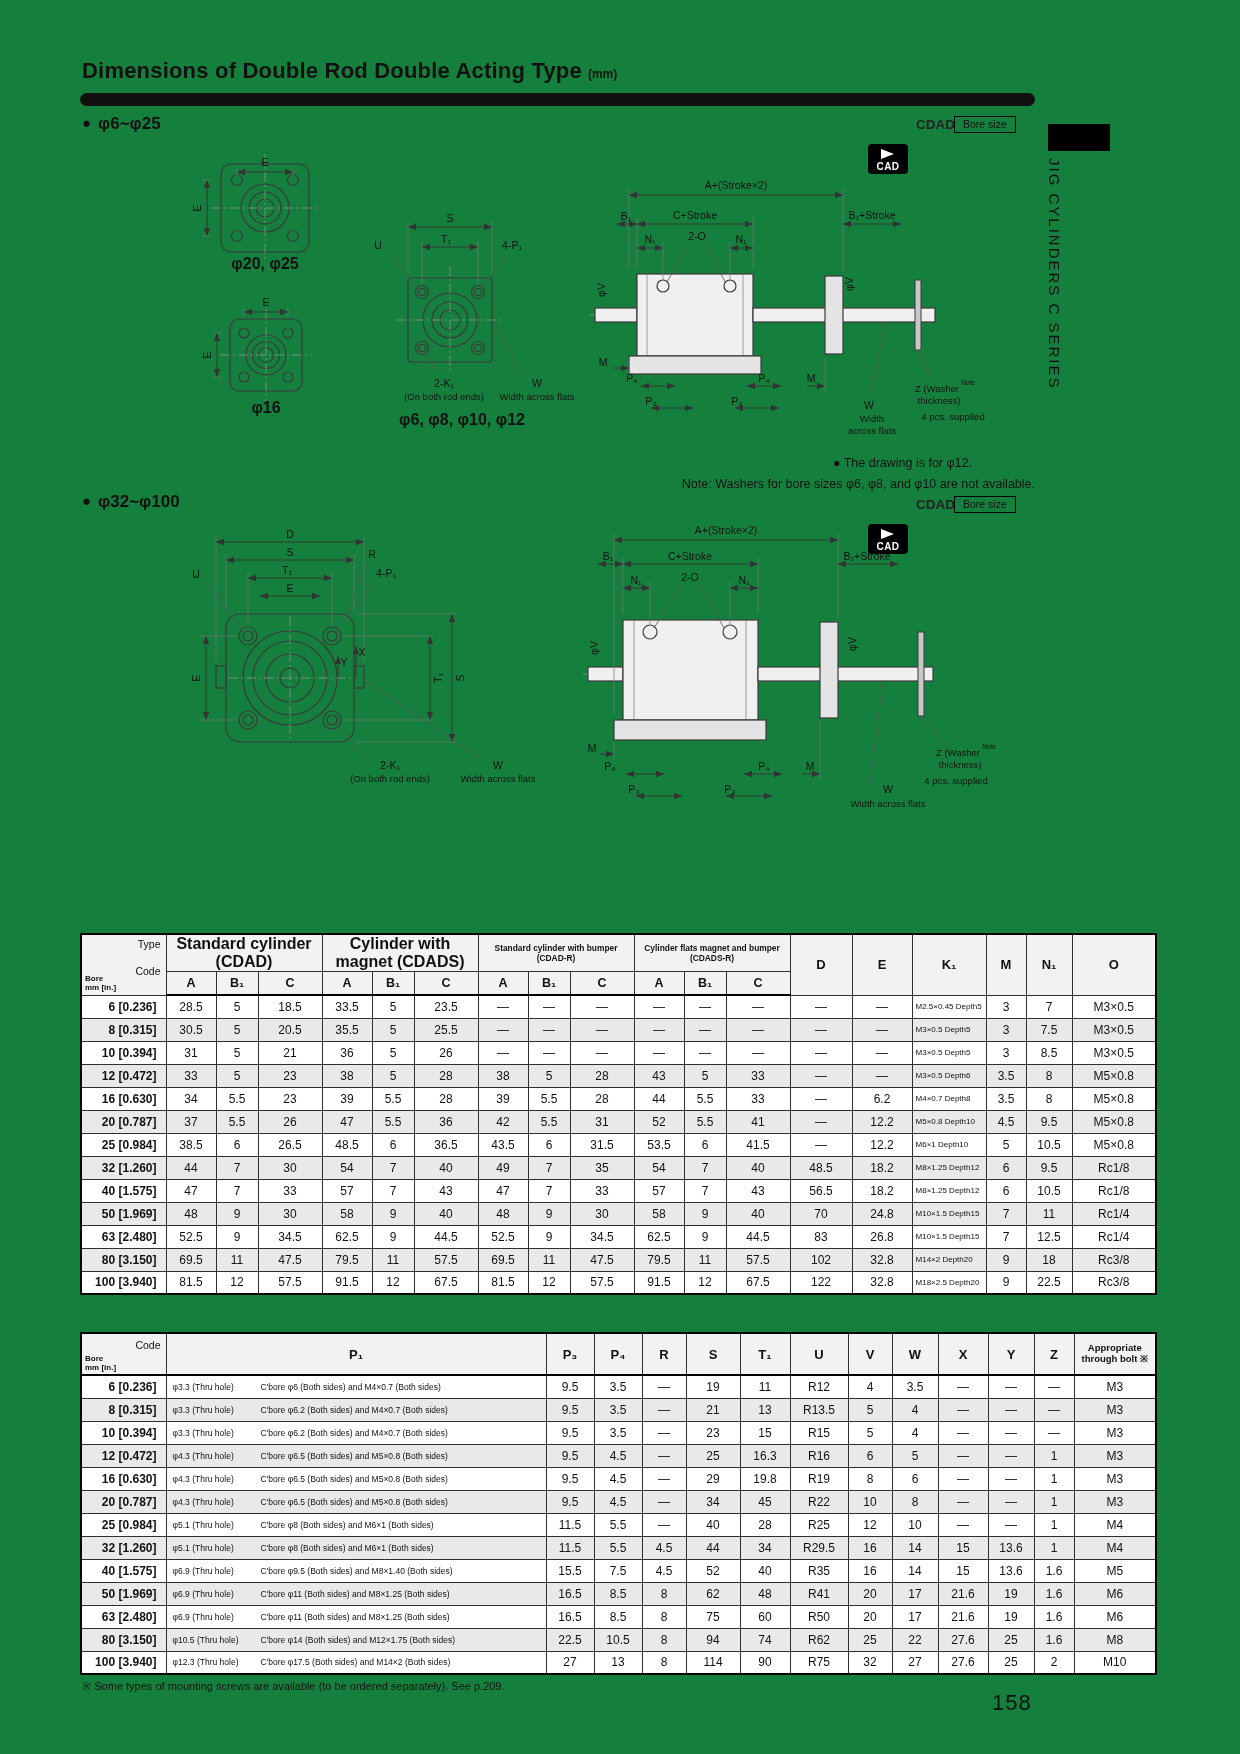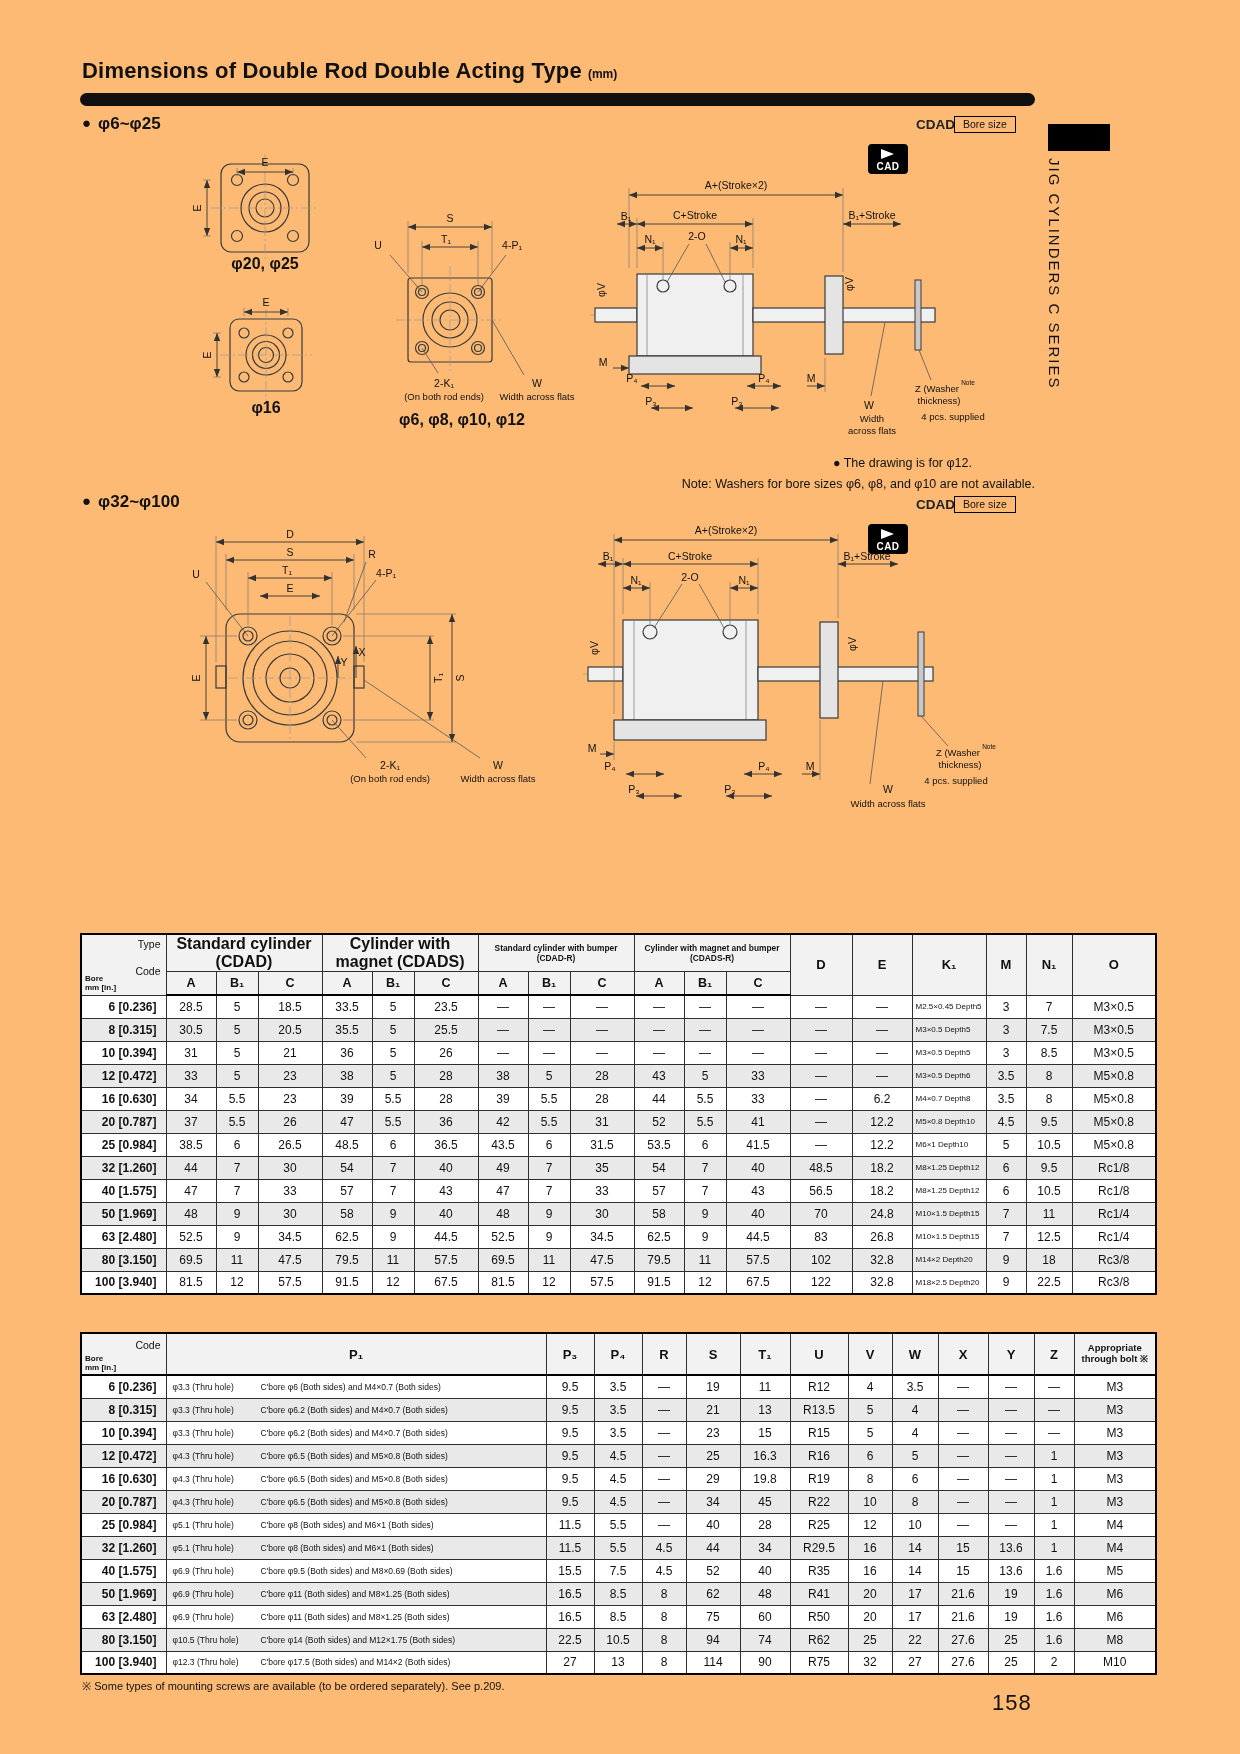--- a/index.html
+++ b/index.html
@@ -1,16 +1,16 @@
 <!DOCTYPE html>
 <html><head>
 <meta charset="utf-8">
 <style>
   html,body{margin:0;padding:0;background:#777;}
-  .page{position:relative;width:1240px;height:1754px;background:#fdba74;
+  .page{position:relative;width:1240px;height:1754px;background:#15803d;
         font-family:"Liberation Sans",sans-serif;color:#111;overflow:hidden;margin:0 auto;}
   .abs{position:absolute;}
 
   
   .title{font-size:22px;font-weight:bold;letter-spacing:0.2px;white-space:nowrap;}
   .title-unit{font-size:12px;font-weight:bold;margin-left:6px;}
   .blackbar{background:#101010;border-radius:7px;}
 
   
   .sec-head{font-size:17px;font-weight:bold;white-space:nowrap;}
@@ -450,21 +450,21 @@
       <thead>
         <tr class="hr1">
           <th class="corner" rowspan="2">
             <span class="ct">Type</span>
             <span class="cc">Code</span>
             <span class="cb">Bore<br>mm [in.]</span>
           </th>
           <th colspan="3" class="grp">Standard cylinder (CDAD)</th>
           <th colspan="3" class="grp">Cylinder with magnet (CDADS)</th>
           <th colspan="3" class="grp grp-sm">Standard cylinder with bumper (CDAD-R)</th>
-          <th colspan="3" class="grp grp-sm">Cylinder with magnet and bumper (CDADS-R)</th>
+          <th colspan="3" class="grp grp-sm">Cylinder flats magnet and bumper (CDADS-R)</th>
           <th rowspan="2" class="tailh">D</th>
           <th rowspan="2" class="tailh">E</th>
           <th rowspan="2" class="tailh">K₁</th>
           <th rowspan="2" class="tailh">M</th>
           <th rowspan="2" class="tailh">N₁</th>
           <th rowspan="2" class="tailh">O</th>
         </tr>
         <tr class="hr2">
           <th class="subh">A</th>
           <th class="subh">B₁</th>
@@ -918,21 +918,21 @@
           <td>R29.5</td>
           <td>16</td>
           <td>14</td>
           <td>15</td>
           <td>13.6</td>
           <td>1</td>
           <td>M4</td>
         </tr>
         <tr>
           <th class="boreh">40 [1.575]</th>
-          <td class="p1cell"><span class="p1a">φ6.9 (Thru hole)</span><span class="p1b">C'bore φ9.5 (Both sides) and M8×0.69 (Both sides)</span></td>
+          <td class="p1cell"><span class="p1a">φ6.9 (Thru hole)</span><span class="p1b">C'bore φ9.5 (Both sides) and M8×1.40 (Both sides)</span></td>
           <td>15.5</td>
           <td>7.5</td>
           <td>4.5</td>
           <td>52</td>
           <td>40</td>
           <td>R35</td>
           <td>16</td>
           <td>14</td>
           <td>15</td>
           <td>13.6</td>

